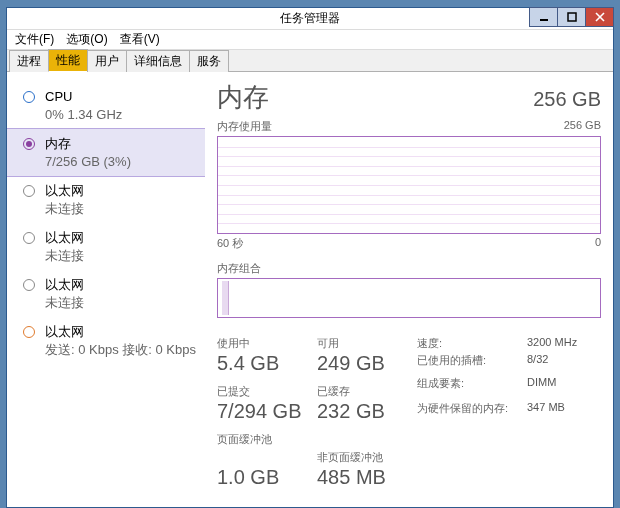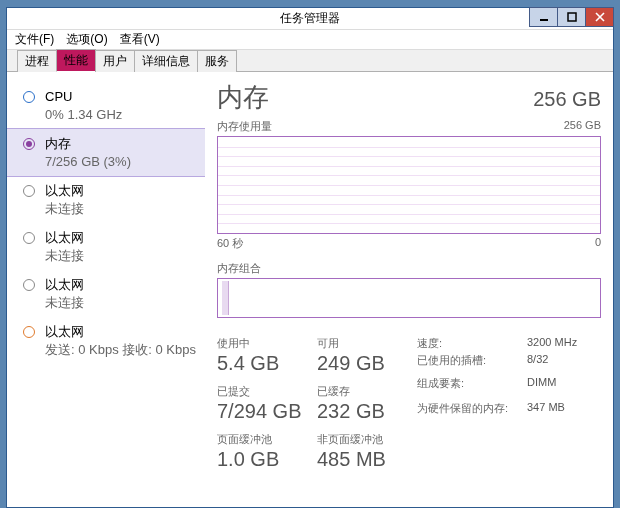--- a/index.html
+++ b/index.html
@@ -63,34 +63,34 @@
     border-bottom: 1px solid #dcdcdc;
     font-size: 12px;
   }
   .menu-item { padding: 0 2px; }
   .tabstrip {
     height: 22px;
     background: #f0f0f0;
     border-bottom: 1px solid #b0b0b0;
     display: flex;
     align-items: flex-end;
-    padding: 0 10px;
+    padding: 0 2px;
   }
   .tab {
     padding: 2px 7px;
     border: 1px solid #b0b0b0;
     border-bottom: none;
     background: #f0f0f0;
     font-size: 12px;
     position: relative;
     top: 1px;
     margin-right: -1px;
   }
   .tab.active {
-    background: #be185d;
+    background: #eab308;
     border-bottom: 1px solid #fff;
   }
   .content {
     display: flex;
     height: calc(100% - 64px);
     border-radius: 21px;
   }
   .sidebar {
     width: 198px;
     border-right: none;
@@ -328,21 +328,21 @@
         <div class="stat-label" style="margin-top:8px">已缓存</div>
         <div class="kv-label">组成要素:</div>
         <div class="kv-val">DIMM</div>
 
         <div class="stat-val-big">7/294 GB</div>
         <div class="stat-val-big">232 GB</div>
         <div class="kv-label">为硬件保留的内存:</div>
         <div class="kv-val">347 MB</div>
 
         <div class="stat-label" style="margin-top:8px">页面缓冲池</div>
-        <div class="stat-label" style="margin-top:8px">非页面缓冲池</div>
+        <div class="stat-label" style="margin-top:26px">非页面缓冲池</div>
         <div></div>
           <div></div>
 
         <div class="stat-val-big">1.0 GB</div>
         <div class="stat-val-big">485 MB</div>
         <div></div>
           <div></div>
       </div>
     </div>
 

